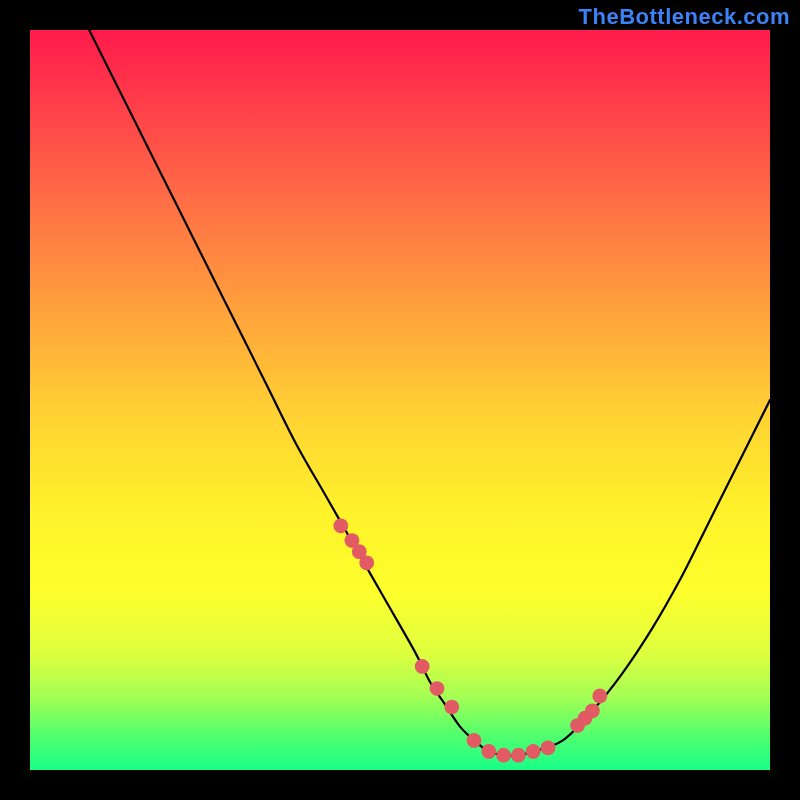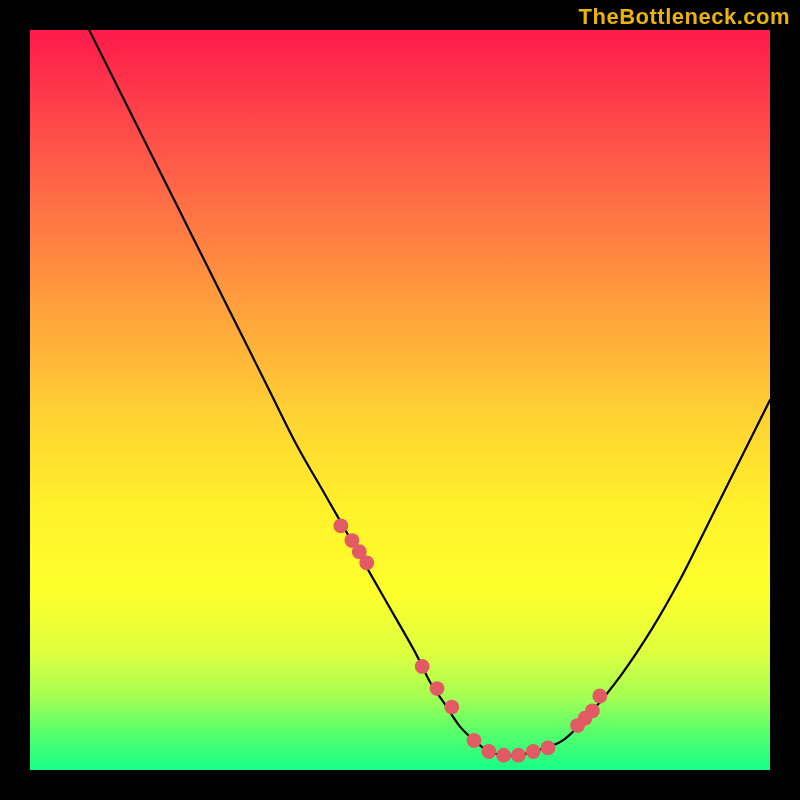--- a/index.html
+++ b/index.html
@@ -36,21 +36,21 @@
       #18ff88 100%
     );
   }
   .watermark {
     position: absolute;
     top: 4px;
     right: 10px;
     font-family: Arial, Helvetica, sans-serif;
     font-size: 22px;
     font-weight: 600;
-    color: #eab308;
+    color: #3b82f6;
     letter-spacing: 0.5px;
     user-select: none;
     pointer-events: none;
   }
   svg.curve {
     position: absolute;
     left: 0;
     top: 0;
     width: 740px;
     height: 740px;

